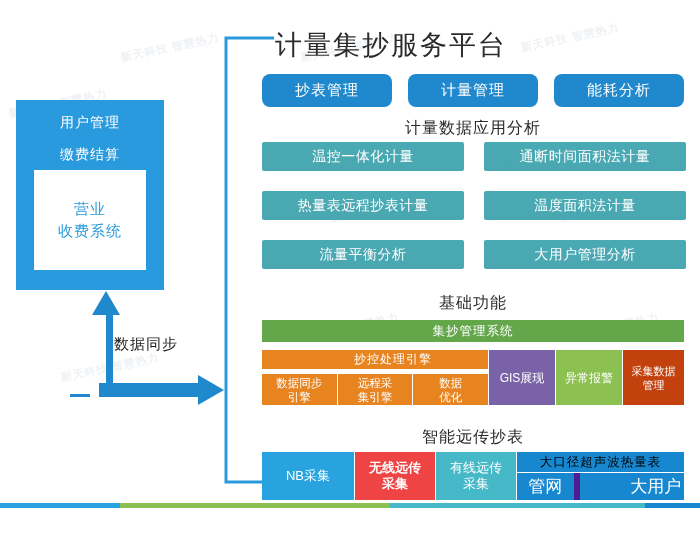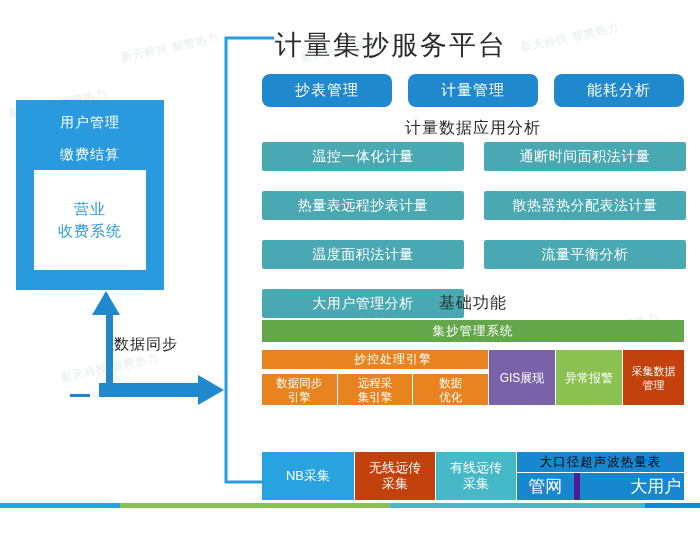--- a/index.html
+++ b/index.html
@@ -136,21 +136,21 @@
 
   
   .sm-row{
     position:absolute;left:262px;width:422px;height:48px;display:flex;
   }
   .sm-cell{
     color:#fff;font-size:13px;line-height:16px;text-align:center;
     display:flex;align-items:center;justify-content:center;
   }
   .sm-nb{width:92px;background:#29a3df;}
-  .sm-wl{width:80px;background:#c2410c;border-left:1px solid #fff;}
+  .sm-wl{width:80px;background:#ef4444;border-left:1px solid #fff;font-weight:bold;}
   .sm-wd{width:80px;background:#45b9c8;border-left:1px solid #fff;}
   .sm-big{
     flex:1;background:#1787d0;border-left:1px solid #fff;
     display:flex;flex-direction:column;
   }
   .sm-big .bhead{
     height:20px;display:flex;align-items:center;justify-content:center;
     color:#000000;font-size:12.5px;border-bottom:1px solid #fff;letter-spacing:1px;
   }
   .sm-big .bsubs{flex:1;display:flex;}
@@ -212,21 +212,20 @@
     <div class="pill">计量管理</div>
     <div class="pill">能耗分析</div>
   </div>
 
   <div class="sec-head" style="top:118px;">计量数据应用分析</div>
 
   <div class="grid2" style="top:142px;">
     <div class="tcell">温控一体化计量</div>
     <div class="tcell">通断时间面积法计量</div>
     <div class="tcell">热量表远程抄表计量</div>
-    <div class="tcell">散热器热分配表法计量</div>
     <div class="tcell">温度面积法计量</div>
     <div class="tcell">流量平衡分析</div>
     <div class="tcell">大用户管理分析</div>
   </div>
 
   <div class="sec-head" style="top:293px;">基础功能</div>
 
   <div class="bar-green" style="top:320px;">集抄管理系统</div>
 
   <div class="bf-row" style="top:350px;">
@@ -250,20 +249,21 @@
     <div class="bf-purple">GIS展现</div>
     <div class="bf-lgreen">异常报警</div>
     <div class="bf-blue">
       <div>
         <div>采集数据</div>
         <div>管理</div>
       </div>
     </div>
   </div>
 
+  <div class="sec-head" style="top:427px;">智能远传抄表</div>
 
   <div class="sm-row" style="top:452px;">
     <div class="sm-cell sm-nb">NB采集</div>
     <div class="sm-cell sm-wl">
       <div>
         <div>无线远传</div>
         <div>采集</div>
       </div>
     </div>
     <div class="sm-cell sm-wd">

